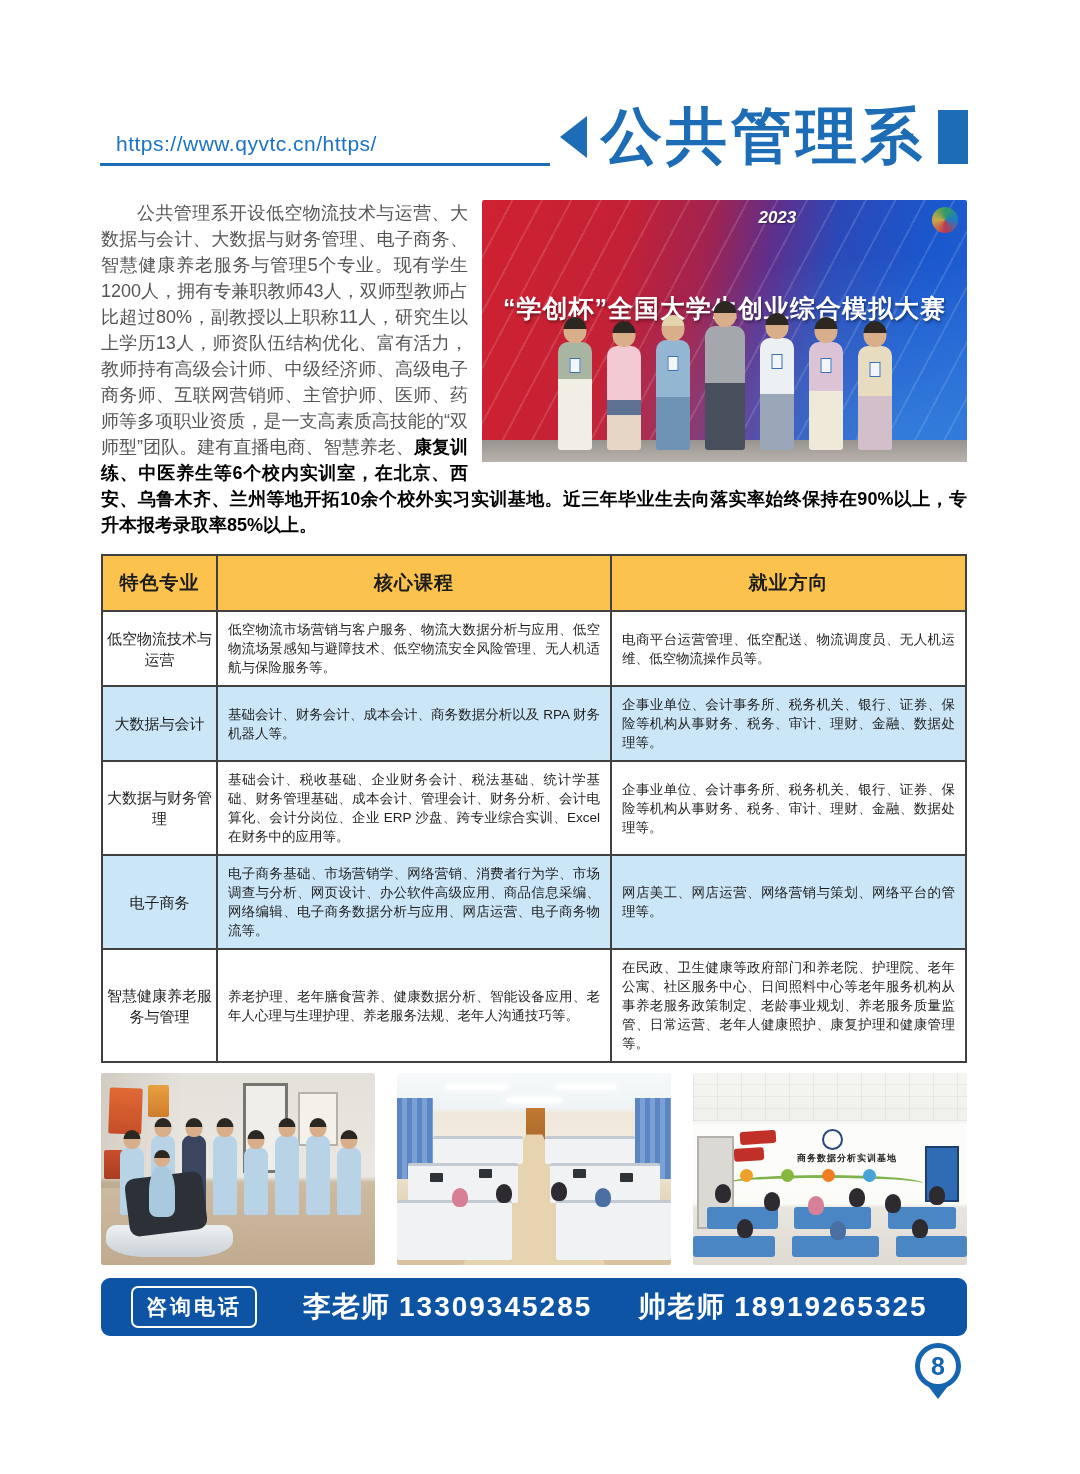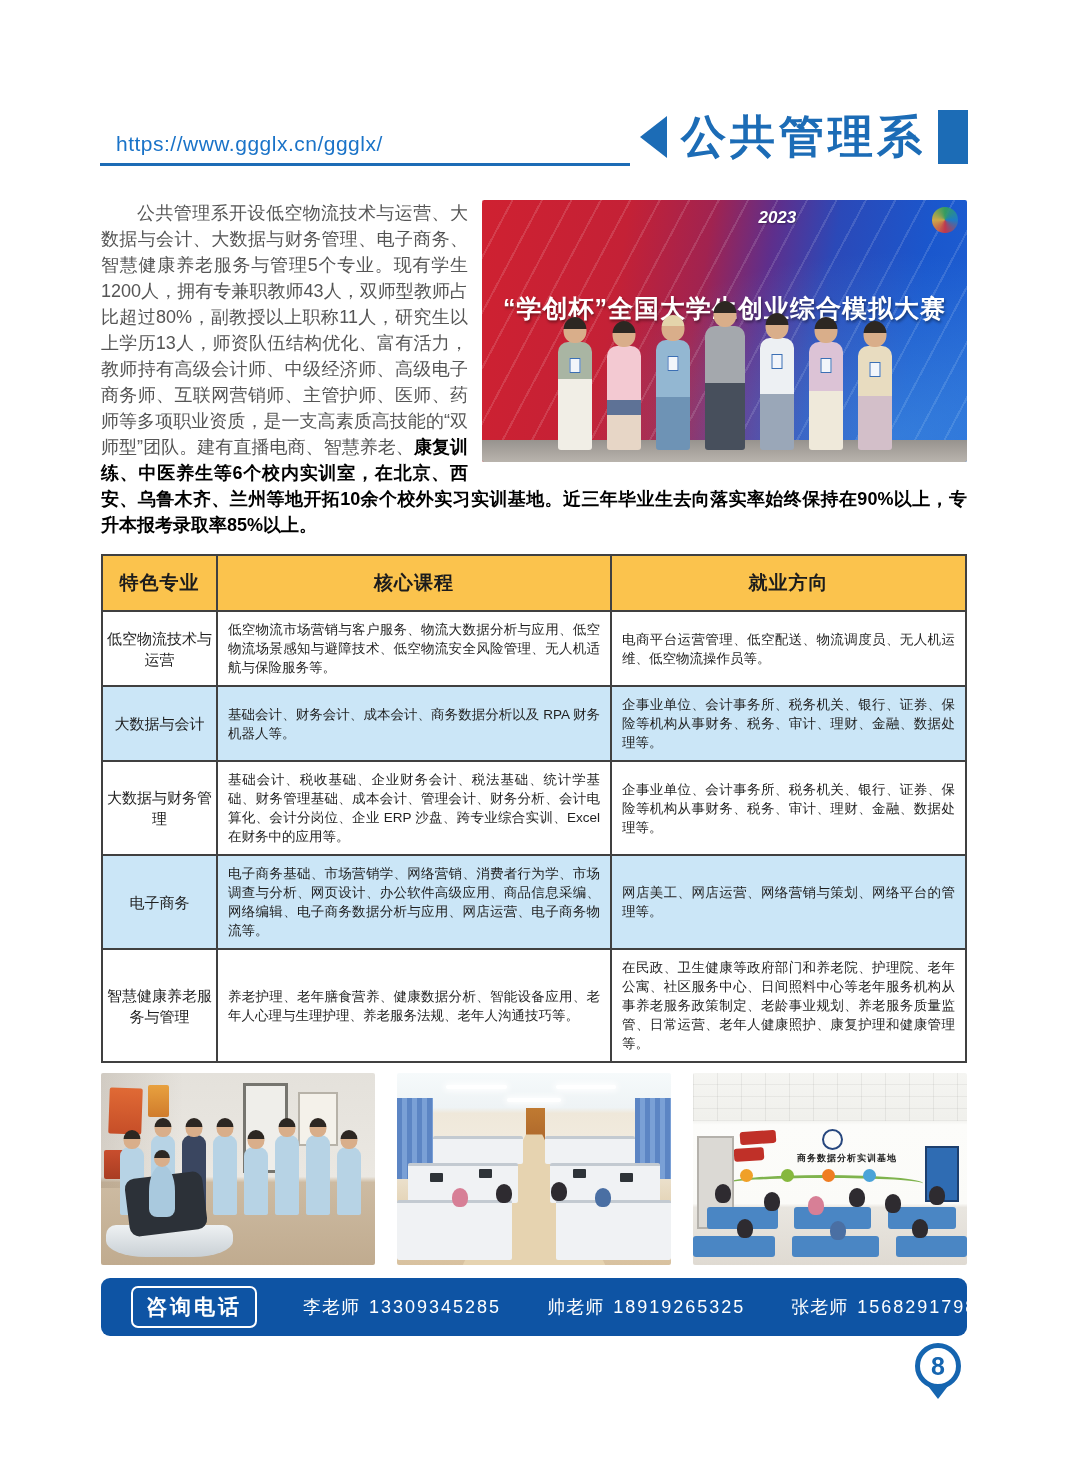--- a/index.html
+++ b/index.html
@@ -5,21 +5,21 @@
   html,body{margin:0;padding:0;}
   body{
     width:1080px;height:1474px;background:#ffffff;position:relative;overflow:hidden;
     font-family:"Liberation Sans",sans-serif;color:#333;
   }
   
   .hdr{position:absolute;top:108px;left:100px;right:112px;height:58px;display:flex;align-items:center;}
   .url-zone{flex:1;align-self:flex-end;border-bottom:3px solid #1c6cb6;padding:0 0 7px 16px;}
   .url{font-size:21px;color:#1a73c8;letter-spacing:.5px;}
   .tri{width:0;height:0;border-top:21px solid transparent;border-bottom:21px solid transparent;border-right:27px solid #1c6cb6;margin:0 14px 0 10px;}
-  .dept{font-size:45px;font-weight:bold;color:#1c6cb6;letter-spacing:4px;white-space:nowrap;}
+  .dept{font-size:61px;font-weight:bold;color:#1c6cb6;letter-spacing:4px;white-space:nowrap;}
   .endbar{width:30px;height:54px;background:#1c6cb6;margin-left:12px;}
   
   .content{position:absolute;left:101px;right:113px;top:194px;}
   
   .hero{float:right;width:485px;height:262px;margin:6px 0 8px 14px;position:relative;overflow:hidden;border-radius:2px;
     background:linear-gradient(100deg,#cf2131 0%,#c42136 28%,#a12350 44%,#5e2f8c 56%,#2b49b8 68%,#1a57cd 86%,#1e5fd2 100%);}
   .hero::before{content:"";position:absolute;inset:0;
     background:repeating-linear-gradient(118deg,rgba(255,255,255,.13) 0 2px,rgba(255,255,255,0) 2px 26px);}
   .hero::after{content:"";position:absolute;inset:0;
     background:radial-gradient(ellipse at 85% 90%,rgba(120,220,255,.28),rgba(0,0,0,0) 55%);}
@@ -109,34 +109,34 @@
   .wdot{position:absolute;width:13px;height:13px;border-radius:50%;top:50%;}
   .wd1{left:17%;background:#f0a028;} .wd2{left:32%;background:#86b83e;} .wd3{left:47%;background:#ef7d22;} .wd4{left:62%;background:#4aa3d8;}
   .door3{position:absolute;left:1.5%;top:33%;width:12%;height:46%;background:#dbd9d4;border:2px solid #b4b1ab;}
   .screen3{position:absolute;right:3%;top:38%;width:11%;height:27%;background:#2f6cb3;border:2px solid #1d3f6e;}
   .desk{position:absolute;height:11%;background:#4a86c4;border-radius:3px;}
   .dk1{left:5%;top:70%;width:26%;} .dk2{left:37%;top:70%;width:28%;} .dk3{left:71%;top:70%;width:25%;}
   .dk4{left:0;top:85%;width:30%;} .dk5{left:36%;top:85%;width:32%;} .dk6{left:74%;top:85%;width:26%;}
   
   .contact-bar{margin-top:13px;height:58px;background:#0e54a4;border-radius:9px;display:flex;align-items:center;padding:0 0 0 30px;clear:both;}
   .contact-label{border:2px solid #fff;border-radius:7px;color:#fff;font-size:21px;font-weight:bold;padding:5px 13px;letter-spacing:3px;white-space:nowrap;}
-  .contact{color:#fff;font-size:18px;font-weight:normal;letter-spacing:1px;white-space:nowrap;margin-left:46px;}
+  .contact{color:#fff;font-size:28px;font-weight:bold;letter-spacing:1px;white-space:nowrap;margin-left:46px;}
   .contact .phone{margin-left:9px;letter-spacing:2px;}
   
   .pin-row{display:flex;justify-content:flex-end;padding-right:4px;}
   .pin{width:50px;margin-top:7px;text-align:center;}
   .pin-circle{width:36px;height:36px;border:5px solid #1565b0;border-radius:50%;background:#fff;color:#1565b0;font-size:25px;font-weight:bold;display:flex;align-items:center;justify-content:center;margin:0 auto;}
   .pin-tip{width:0;height:0;border-left:10px solid transparent;border-right:10px solid transparent;border-top:13px solid #1565b0;margin:-3px auto 0;}
 </style>
 </head>
 <body>
 
 <div class="hdr">
   <div class="url-zone">
-    <span class="url">https://www.ggglx.cn/ggglx/</span>
+    <span class="url">https://www.qyvtc.cn/https/</span>
   </div>
   <div class="tri"></div>
   <div class="dept">公共管理系</div>
   <div class="endbar"></div>
 </div>
 
 <div class="content">
 
   <div class="hero">
     <div class="hero-year">2023</div>

